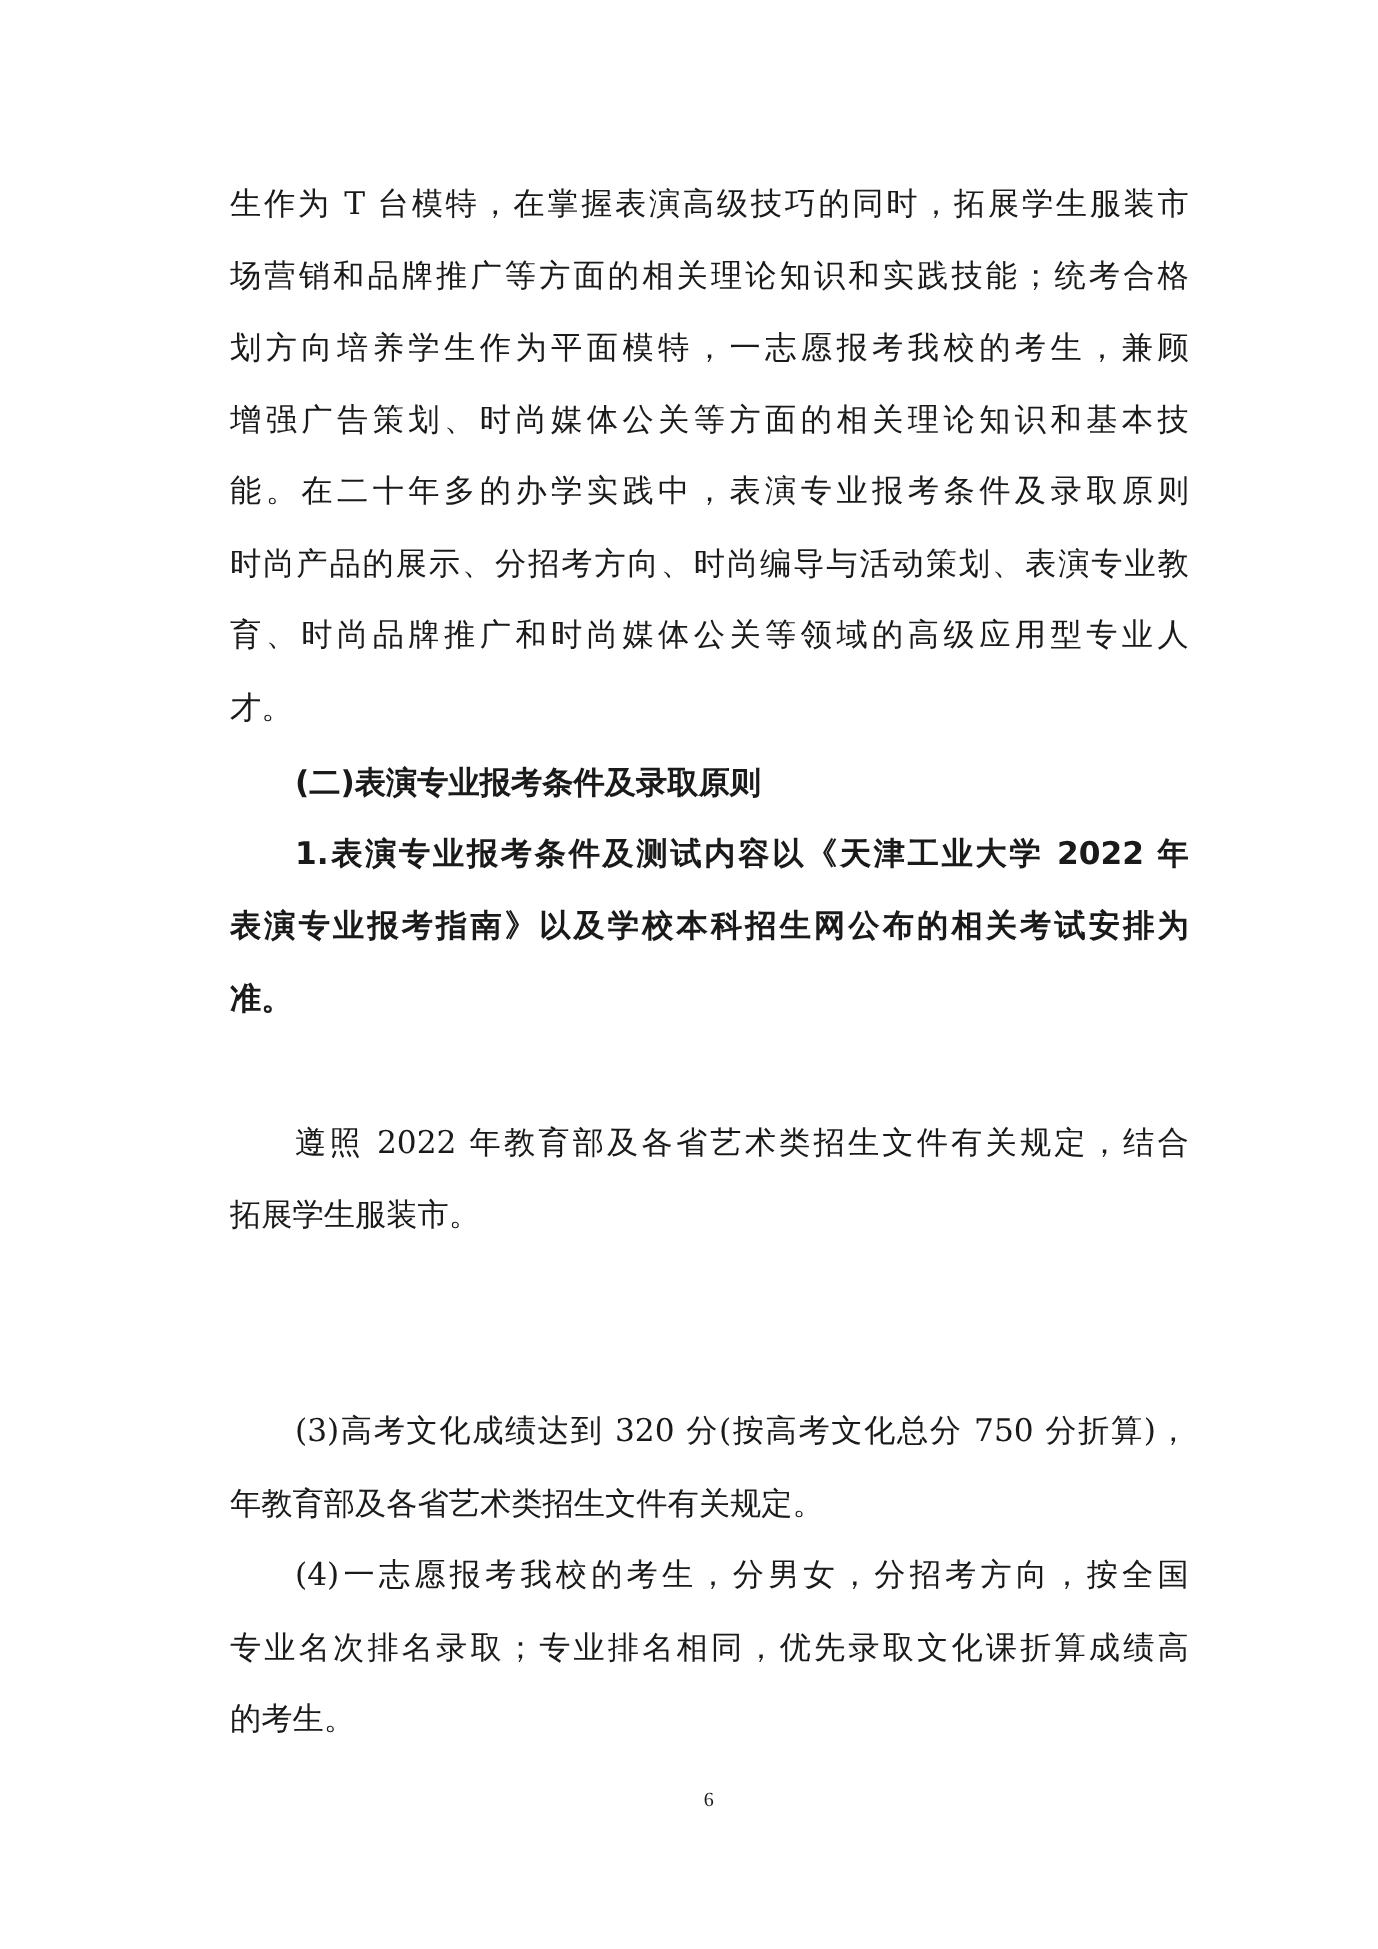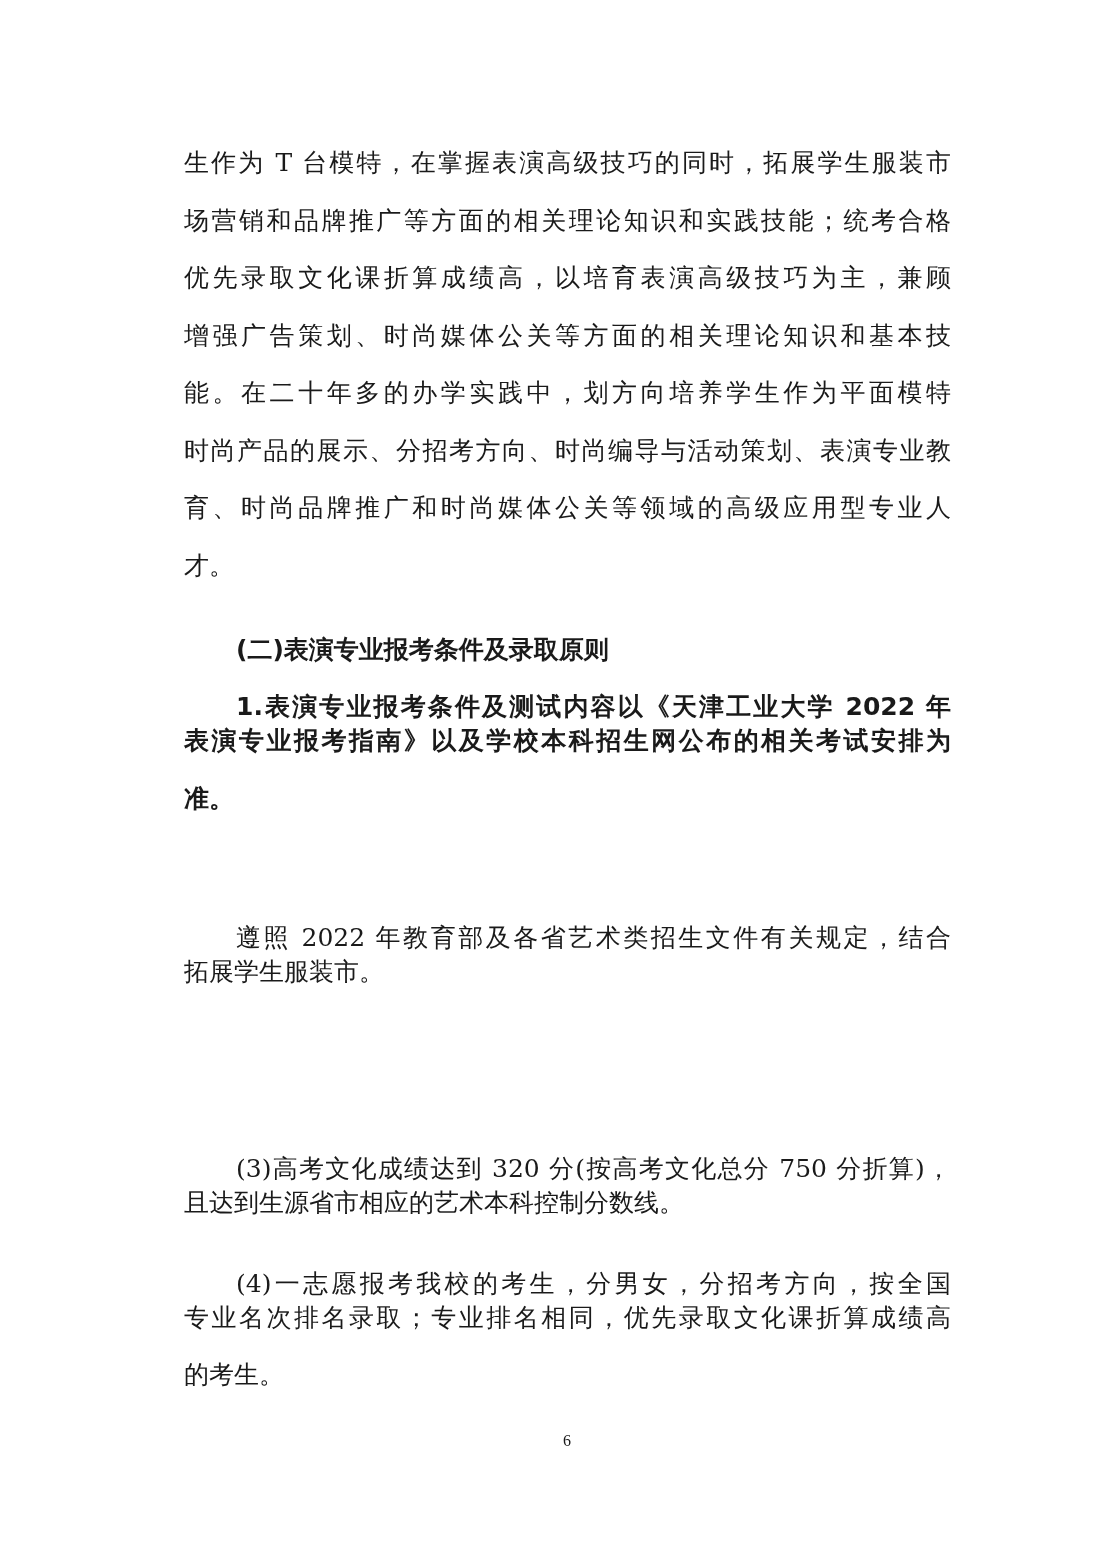--- a/index.html
+++ b/index.html
@@ -30,21 +30,20 @@
       line-height: 40px;
       font-size: 25px;
       white-space: nowrap;
       text-align: justify;
       text-align-last: justify;
       letter-spacing: 0;
     }
     .line.indent {
       left: 220px;
       width: 715px;
-      margin-top: 24px;
     }
     .line.last {
       text-align-last: left;
     }
     .line.bold {
       font-weight: bold;
       font-family: "DejaVu Sans", "Liberation Sans", sans-serif;
     }
     .page-number {
       position: absolute;
@@ -58,23 +57,23 @@
     }
   </style>
 </head>
 <body>
 
 <div class="page">
 
   <div>
     <div class="line" style="top:143px">生作为 T 台模特，在掌握表演高级技巧的同时，拓展学生服装市</div>
     <div class="line" style="top:201px">场营销和品牌推广等方面的相关理论知识和实践技能；统考合格</div>
-    <div class="line" style="top:258px">优先录取文化课折算成绩高，以培育表演高级技巧为主，兼顾</div>
+    <div class="line" style="top:258px">划方向培养学生作为平面模特，一志愿报考我校的考生，兼顾</div>
     <div class="line" style="top:316px">增强广告策划、时尚媒体公关等方面的相关理论知识和基本技</div>
-    <div class="line" style="top:373px">能。在二十年多的办学实践中，划方向培养学生作为平面模特</div>
+    <div class="line" style="top:373px">能。在二十年多的办学实践中，表演专业报考条件及录取原则</div>
     <div class="line" style="top:431px">时尚产品的展示、分招考方向、时尚编导与活动策划、表演专业教</div>
     <div class="line" style="top:488px">育、时尚品牌推广和时尚媒体公关等领域的高级应用型专业人</div>
     <div class="line last" style="top:546px">才。</div>
   </div>
 
   <div class="line indent last bold" style="top:606px">(二)表演专业报考条件及录取原则</div>
 
   <div>
     <div class="line indent bold" style="top:663px">1.表演专业报考条件及测试内容以《天津工业大学 2022 年</div>
     <div class="line bold" style="top:721px">表演专业报考指南》以及学校本科招生网公布的相关考试安排为</div>
@@ -83,21 +82,21 @@
 
 
   <div>
     <div class="line indent" style="top:894px">遵照 2022 年教育部及各省艺术类招生文件有关规定，结合</div>
     <div class="line last" style="top:952px">拓展学生服装市。</div>
   </div>
 
 
   <div>
     <div class="line indent" style="top:1125px">(3)高考文化成绩达到 320 分(按高考文化总分 750 分折算)，</div>
-    <div class="line last" style="top:1183px">且达到生源省市相应的艺术本科控制分数线。</div>
+    <div class="line last" style="top:1183px">年教育部及各省艺术类招生文件有关规定。</div>
   </div>
 
   <div>
     <div class="line indent" style="top:1240px">(4)一志愿报考我校的考生，分男女，分招考方向，按全国</div>
     <div class="line" style="top:1298px">专业名次排名录取；专业排名相同，优先录取文化课折算成绩高</div>
     <div class="line last" style="top:1355px">的考生。</div>
   </div>
 
   <div class="page-number">6</div>
 </div>

